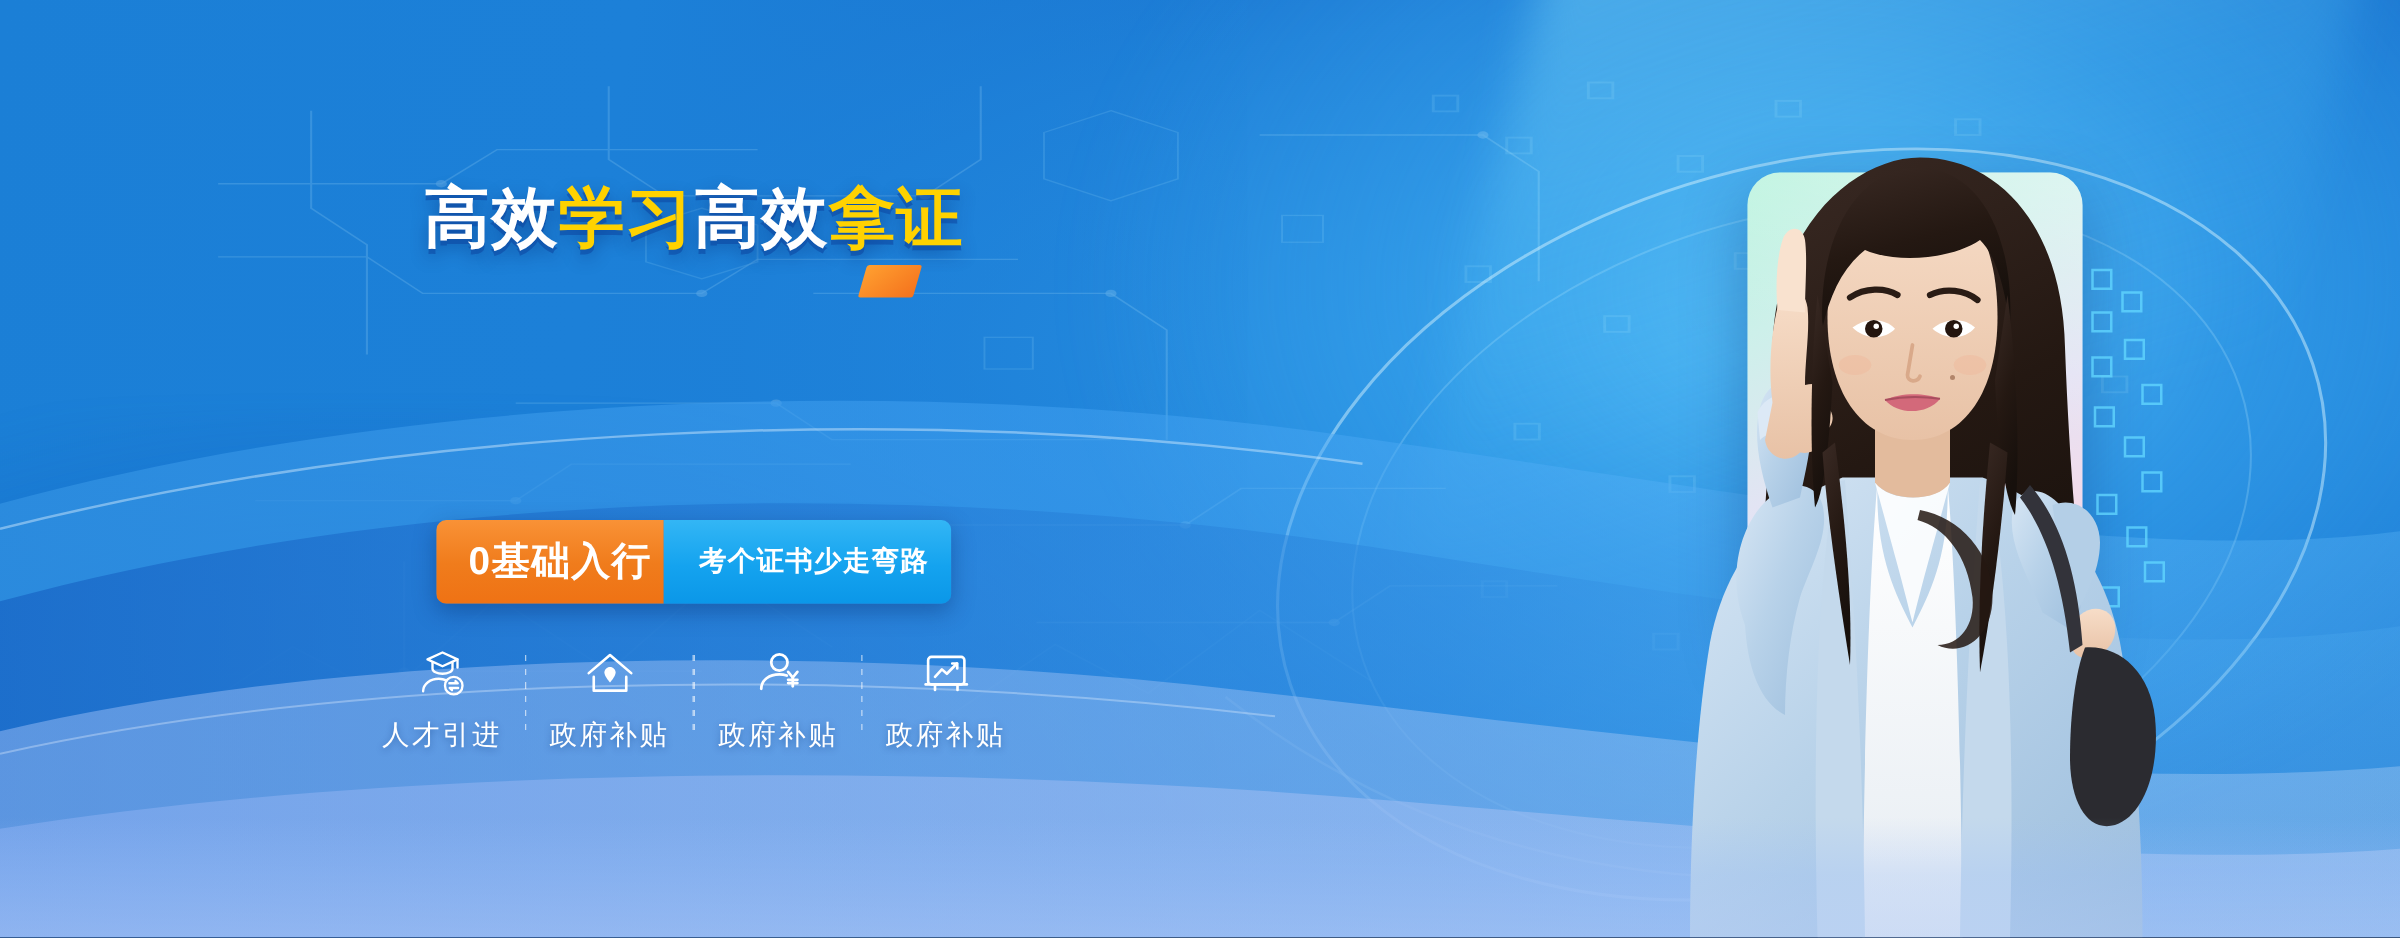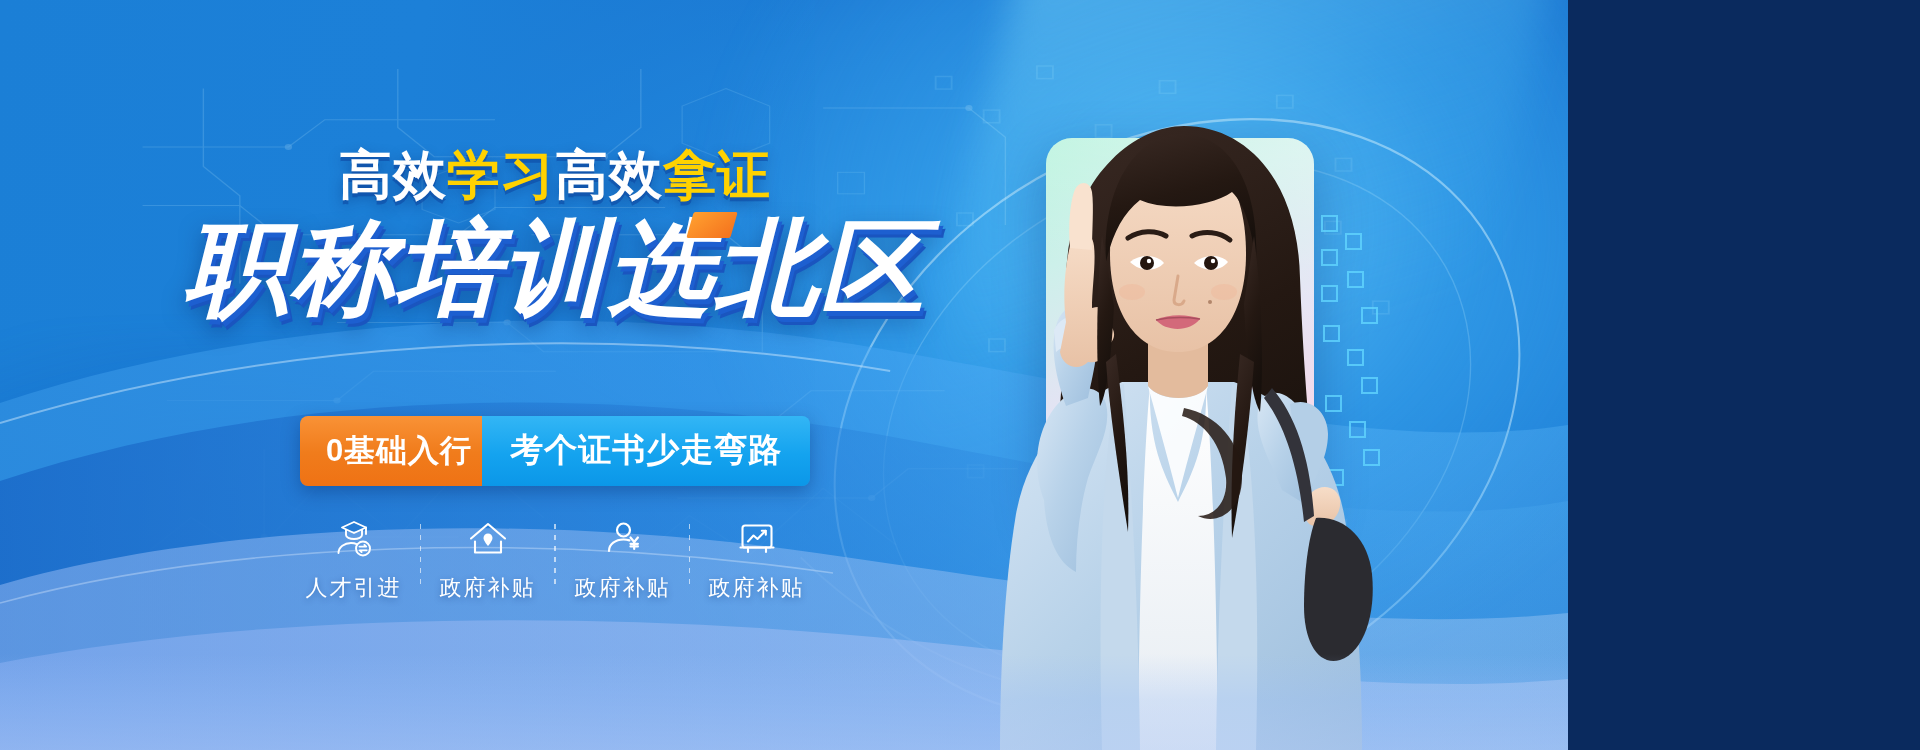--- a/index.html
+++ b/index.html
@@ -5,21 +5,21 @@
   * { margin:0; padding:0; box-sizing:border-box; }
   html,body { background:#0a2a5e; }
   body {
     width:1920px; height:750px;
     font-family:"Liberation Sans","DejaVu Sans",sans-serif;
     overflow:hidden;
   }
 
   #banner {
     position:relative;
-    width:1568px; height:750px;
+    width:1920px; height:750px;
     overflow:hidden;
     background:#404040;
   }
 
   
   .bg-base {
     position:absolute; inset:0;
     background:
       radial-gradient(120% 110% at 72% 38%, #2e9ae8 0%, #1f80d8 34%, #1565c4 62%, #0e4fae 100%);
   }
@@ -116,22 +116,22 @@
     background:linear-gradient(180deg,#f99236 0%, #f07c1c 52%, #ef7214 100%);
     color:#ffffff;
     font-size:31px; font-weight:bold; letter-spacing:1px;
     padding:12px 10px 13px 26px;
     display:flex; align-items:center;
     white-space:nowrap;
   }
   .badge-right {
     background:linear-gradient(180deg,#33b6f5 0%, #14a3ef 55%, #0b97e8 100%);
     color:#ffffff;
-    font-size:33px; font-weight:bold; letter-spacing:1px;
-    padding:12px 28px 13px 28px;
+    font-size:22px; font-weight:bold; letter-spacing:1px;
+    padding:12px 18px 13px 28px;
     display:flex; align-items:center;
     white-space:nowrap;
   }
 
   
   .features {
     position:absolute; left:0; top:518px; width:1110px;
     display:flex; justify-content:center; align-items:flex-start;
   }
   .feature {
@@ -428,21 +428,20 @@
 
   <div class="bottom-band"></div>
 
   <div class="content">
 
     <div class="kicker">
       <span>高效</span><span class="hl">学习</span><span>高效</span><span class="hl">拿证</span>
     </div>
 
     <div class="headline">
-      <span>职称培训选北区</span>
       <span class="mark"></span>
     </div>
 
     <div class="badge">
       <div class="badge-inner">
         <div class="badge-left">0基础入行</div>
         <div class="badge-right">考个证书少走弯路</div>
       </div>
     </div>
 

